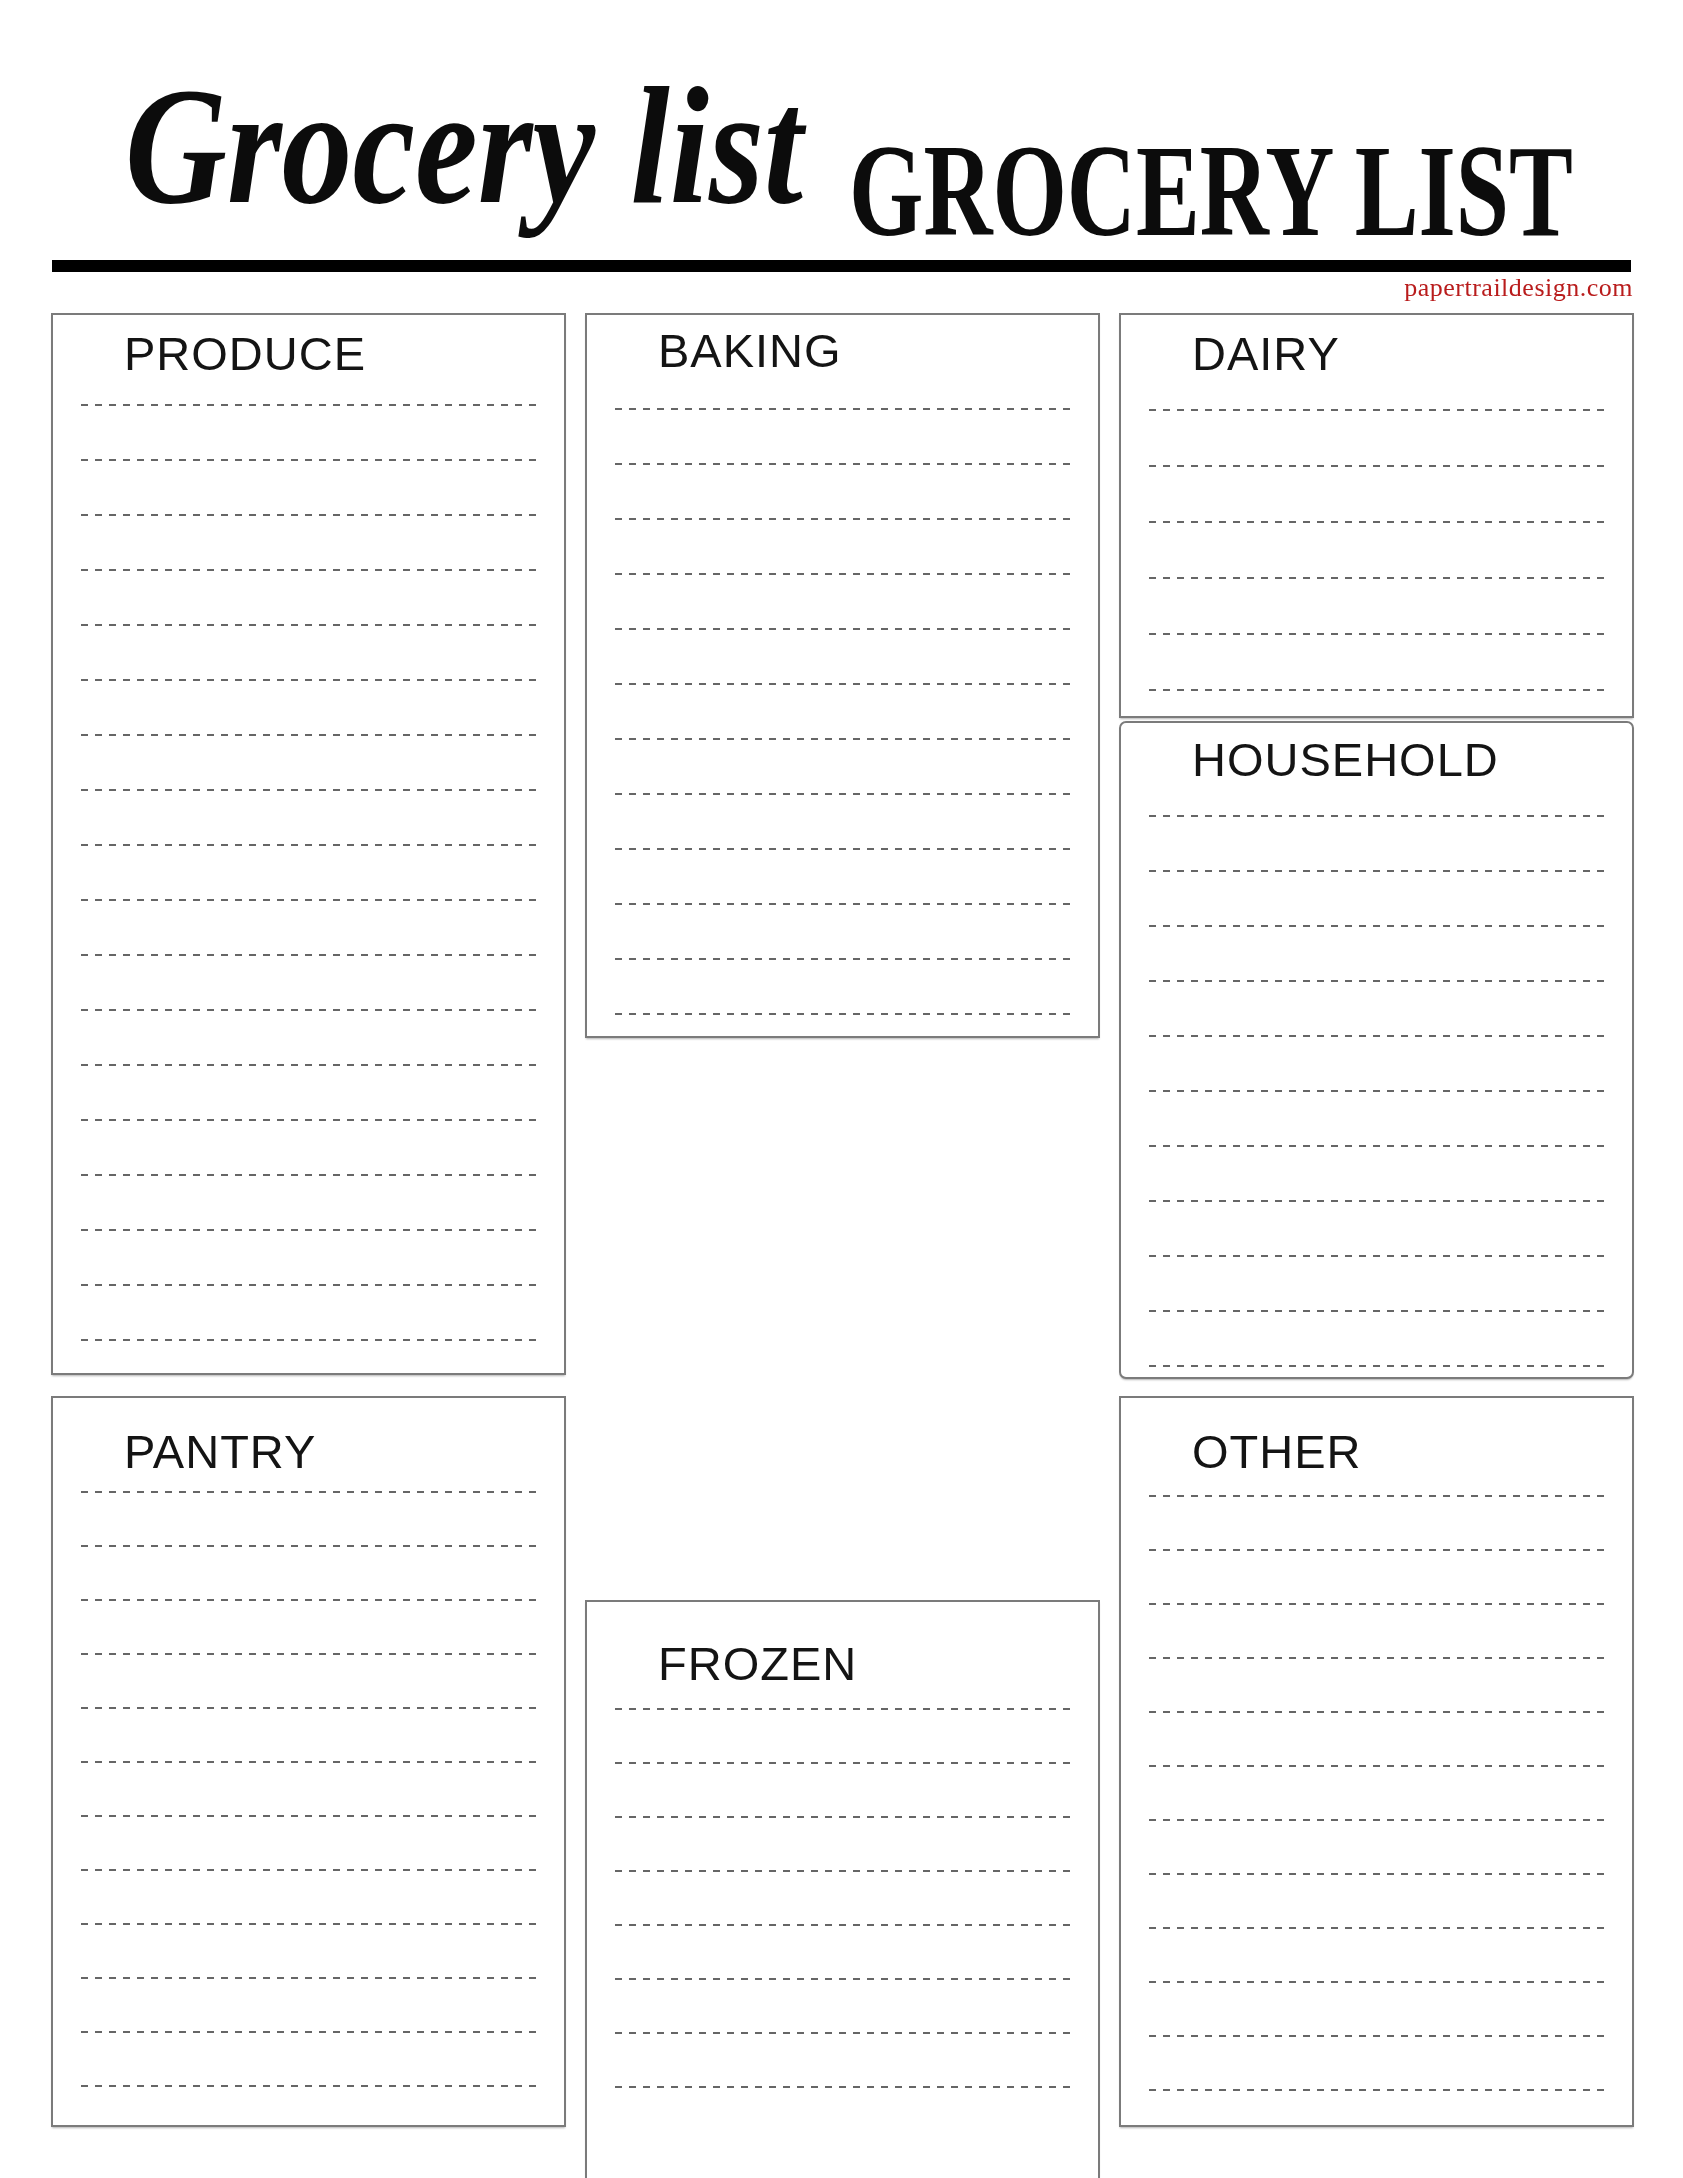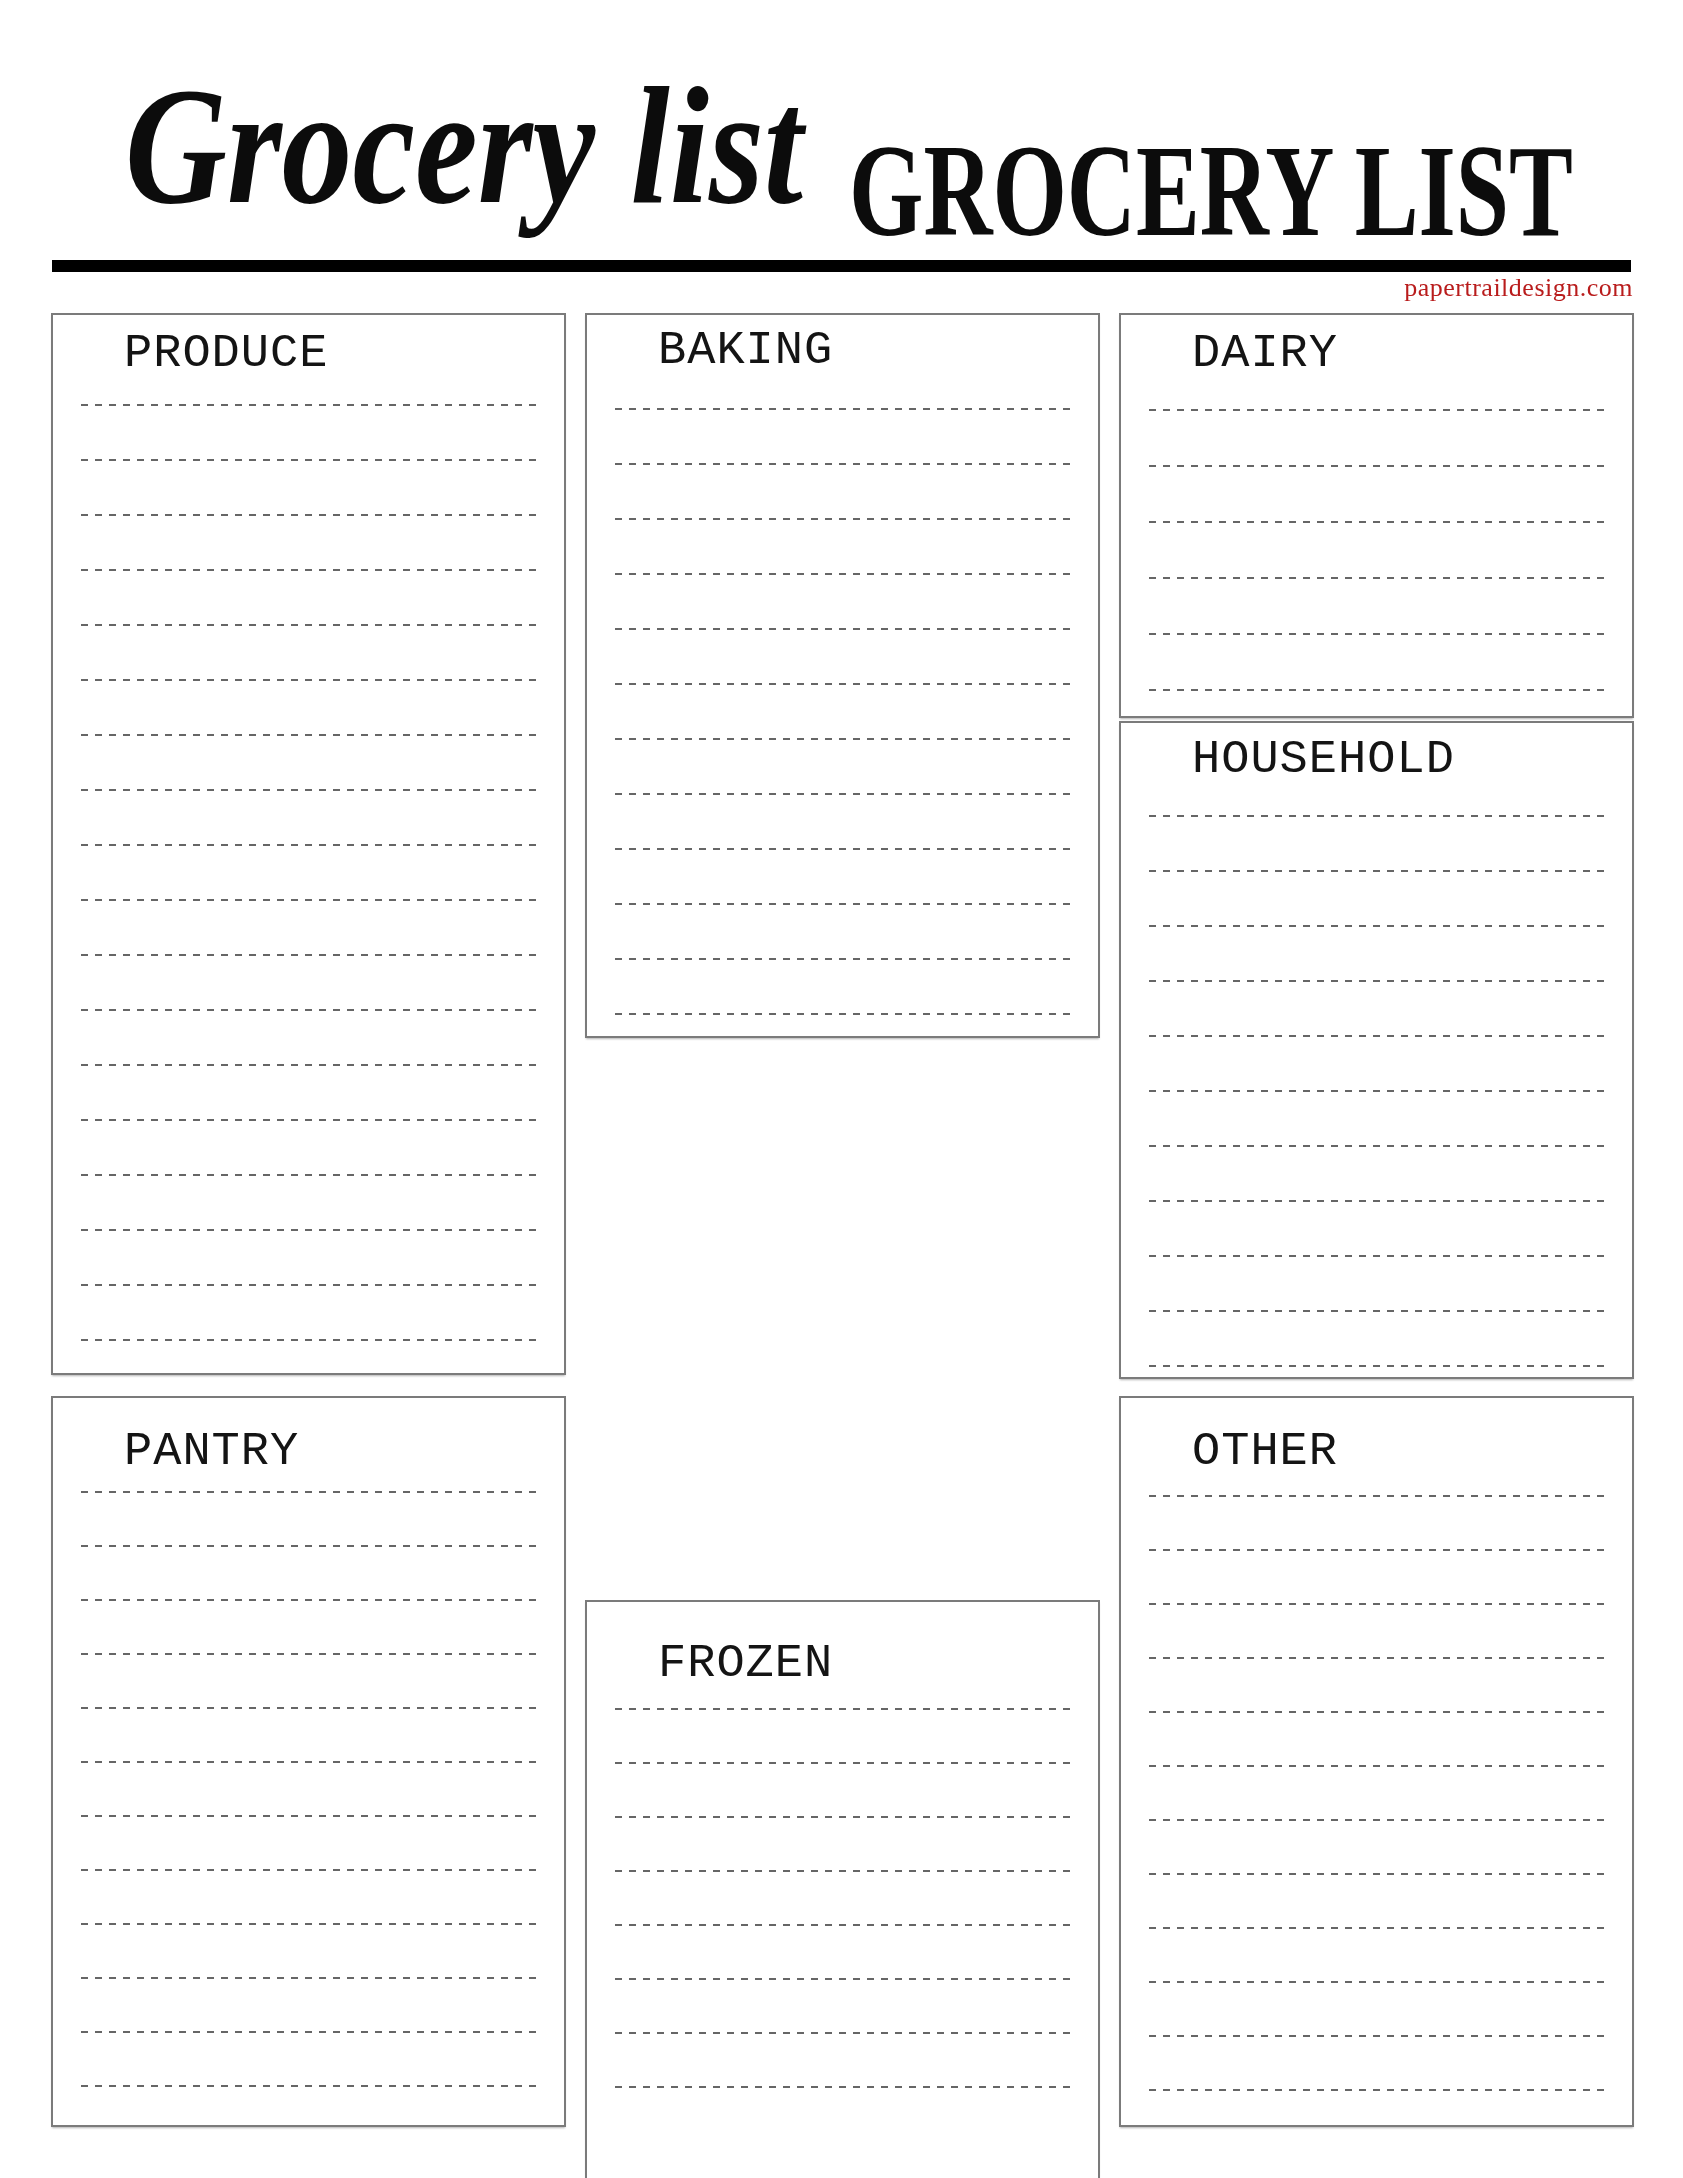--- a/index.html
+++ b/index.html
@@ -55,21 +55,21 @@
     width:515px;
     border:2px solid #7b7b7b;
     box-sizing:border-box;
     background:#ffffff;
     box-shadow:0 2px 2px -1px rgba(0,0,0,.30);
   }
   .box-title{
     position:absolute;
     left:71px;
     top:var(--title-top);
-    font-family:Liberation Mono, monospace;
+    font-family:Liberation Sans, sans-serif;
     font-size:47px;line-height:1;
     letter-spacing:1px;
     color:#141414;
     white-space:nowrap;
   }
   .lines{
     position:absolute;
     left:28px;right:26px;
     top:var(--first);
   }
@@ -81,21 +81,21 @@
 
   
   .box-produce  {left:51px;  top:313px;  height:1062px; --title-top:15px; --first:89px;  --gap:55px;}
   .box-pantry   {left:51px;  top:1396px; height:731px;  --title-top:30px; --first:93px;  --gap:54px;}
   
   .box-baking   {left:585px; top:313px;  height:725px;  --title-top:12px; --first:93px;  --gap:55px;}
   .box-meat     {left:585px; top:1055px; height:521px;  --title-top:34px; --first:106px; --gap:54px;}
   .box-frozen   {left:585px; top:1600px; height:588px;padding-left:18px;  --title-top:38px; --first:106px; --gap:54px;}
   
   .box-dairy    {left:1119px;top:313px;  height:405px;  --title-top:15px; --first:94px;  --gap:56px;}
-  .box-household{left:1119px;top:721px;  height:658px;  --title-top:13px; --first:92px;  --gap:55px;}
+  .box-household{left:1119px;top:721px;  height:658px;border-radius:7px;  --title-top:13px; --first:92px;  --gap:55px;}
   .box-other    {left:1119px;top:1396px; height:731px;  --title-top:30px; --first:97px;  --gap:54px;}
 </style>
 </head>
 <body>
 
 <div id="page">
 
   <div>
     <div class="script-title">Grocery list</div>
     <div class="caps-title">GROCERY LIST</div>

